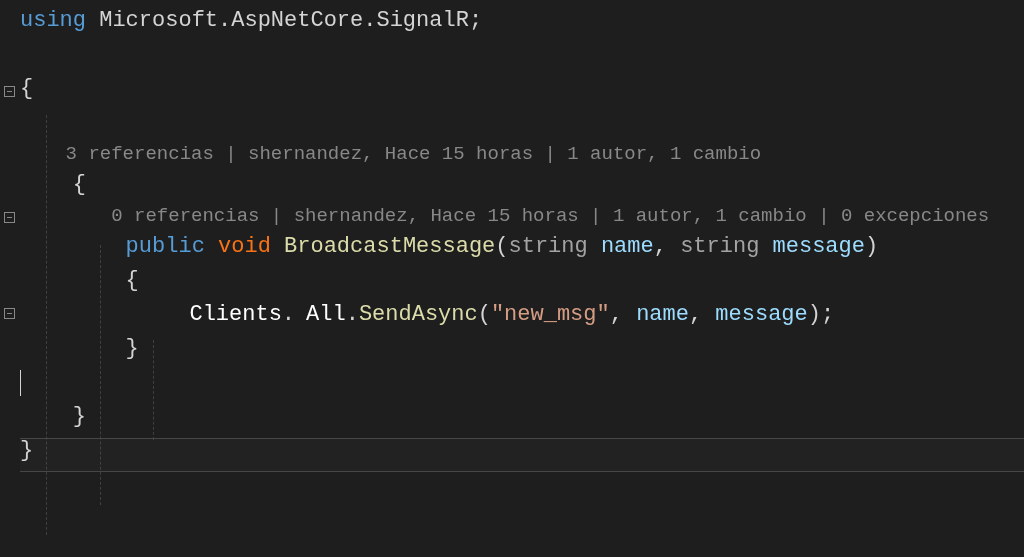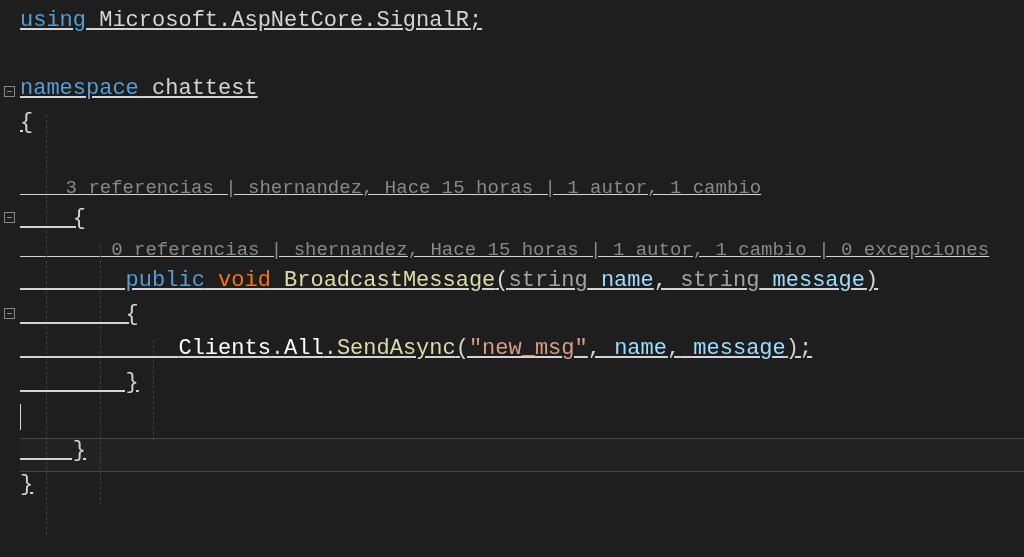--- a/index.html
+++ b/index.html
@@ -38,21 +38,20 @@
       left: 2px;
       top: 4px;
       width: 5px;
       height: 1px;
       background: #888;
     }
     .code-area {
       flex: 1;
       padding: 4px 0;
       position: relative;
-      text-decoration: underline;
     }
     .line {
       height: 34px;
       line-height: 34px;
       white-space: pre;
       position: relative;
     }
     .codelens {
       height: 28px;
       line-height: 28px;
@@ -65,21 +64,21 @@
     .kw-public { color: #569cd6; }
     .kw-class { color: #569cd6; }
     .kw-void { color: #f97316; }
     .kw-string { color: #a3a3a3; margin-top: 32px; }
     .type { color: #4ec9b0; }
     .method { color: #dcdcaa; }
     .ident { color: #d4d4d4; }
     .param { color: #9cdcfe; }
     .punct { color: #d4d4d4; }
     .str { color: #d69d85; }
-    .white { color: #ffffff; }
+    .white { color: #ffffff; margin-left: 11px; }
     .ns-name { color: #d4d4d4; }
     
     .indent-guide {
       position: absolute;
       width: 1px;
       border-left: 1px dashed #404040;
       top: 0;
       bottom: 0;
     }
     .guides {
@@ -126,21 +125,20 @@
       <div class="indent-guide" style="left: 60px; top: 245px; height: 260px;"></div>
       <div class="indent-guide" style="left: 113px; top: 340px; height: 100px;"></div>
     </div>
 
     <div class="current-line-hl" style="top: 438px;"></div>
 
     <div class="line"><span class="kw-using">using</span><span class="ident"> Microsoft.AspNetCore.SignalR</span><span class="punct">;</span></div>
 
     <div class="line"></div>
 
-    <div class="line"><span class="kw-namespace">namespace</span><span class="ns-name"> chattest</span></div>
 
     <div class="line"><span class="punct">{</span></div>
 
     <div class="line"></div>
 
     <div class="codelens">    3 referencias | shernandez, Hace 15 horas | 1 autor, 1 cambio</div>
 
 
     <div class="line"><span class="punct">    {</span></div>
 

